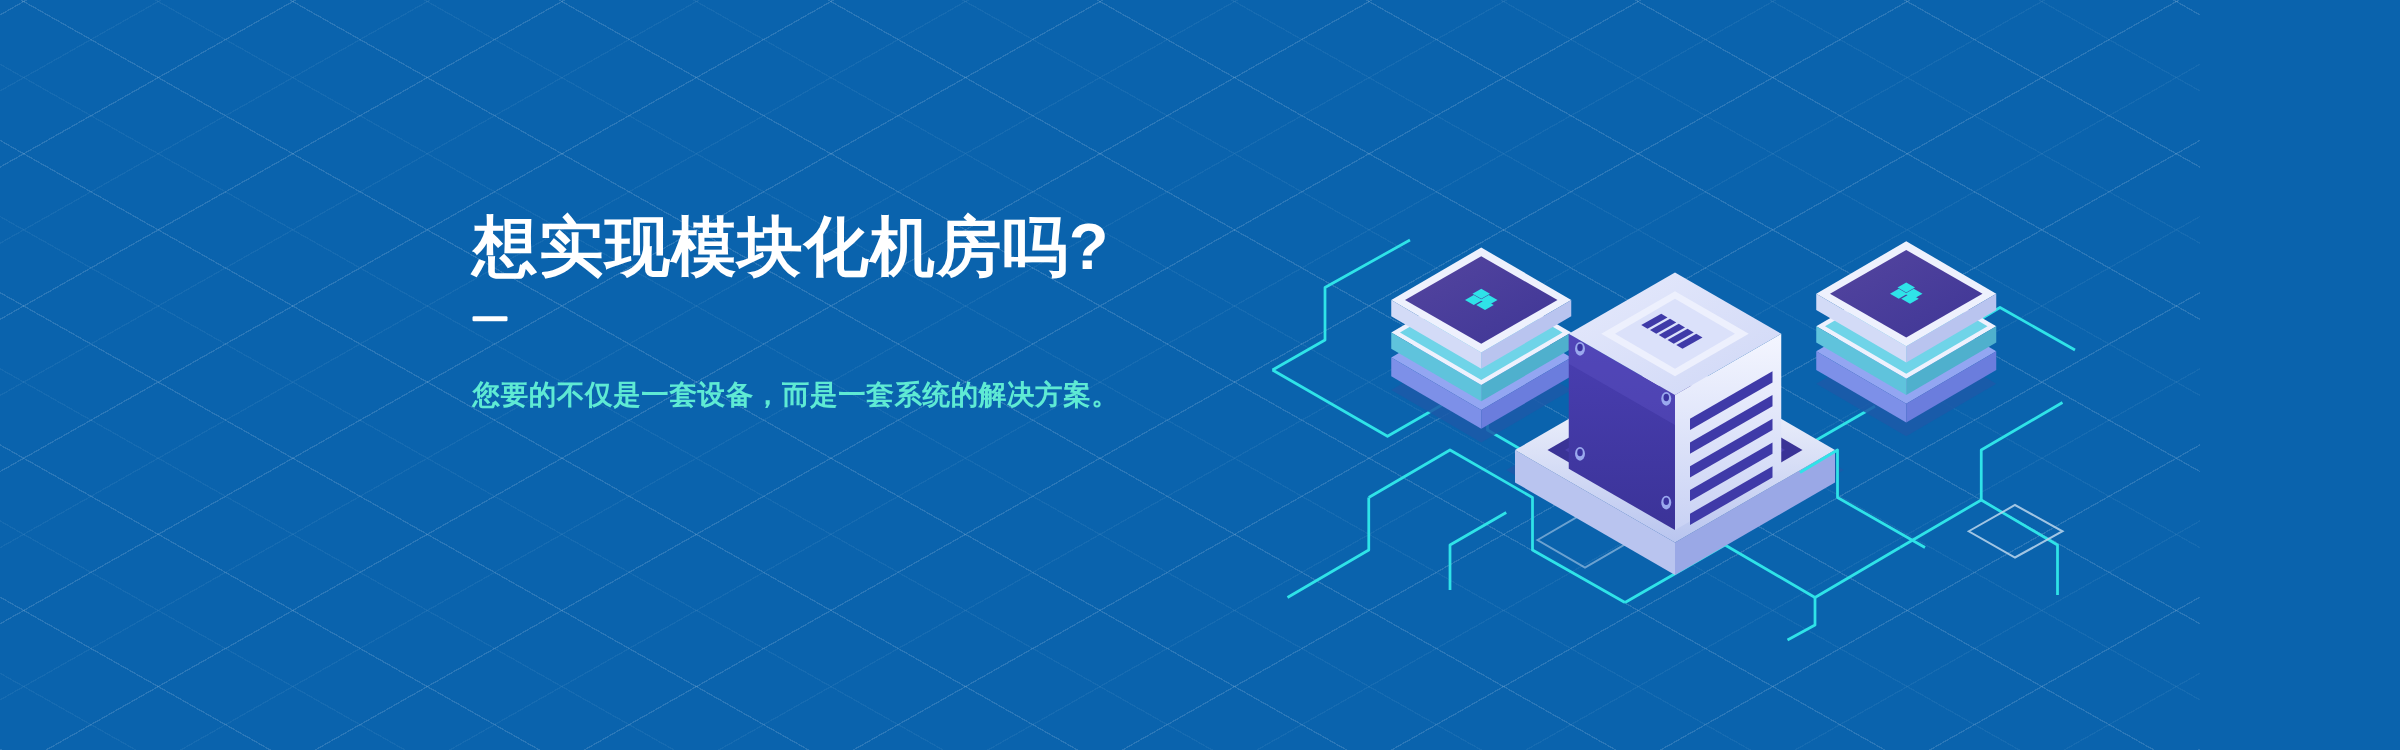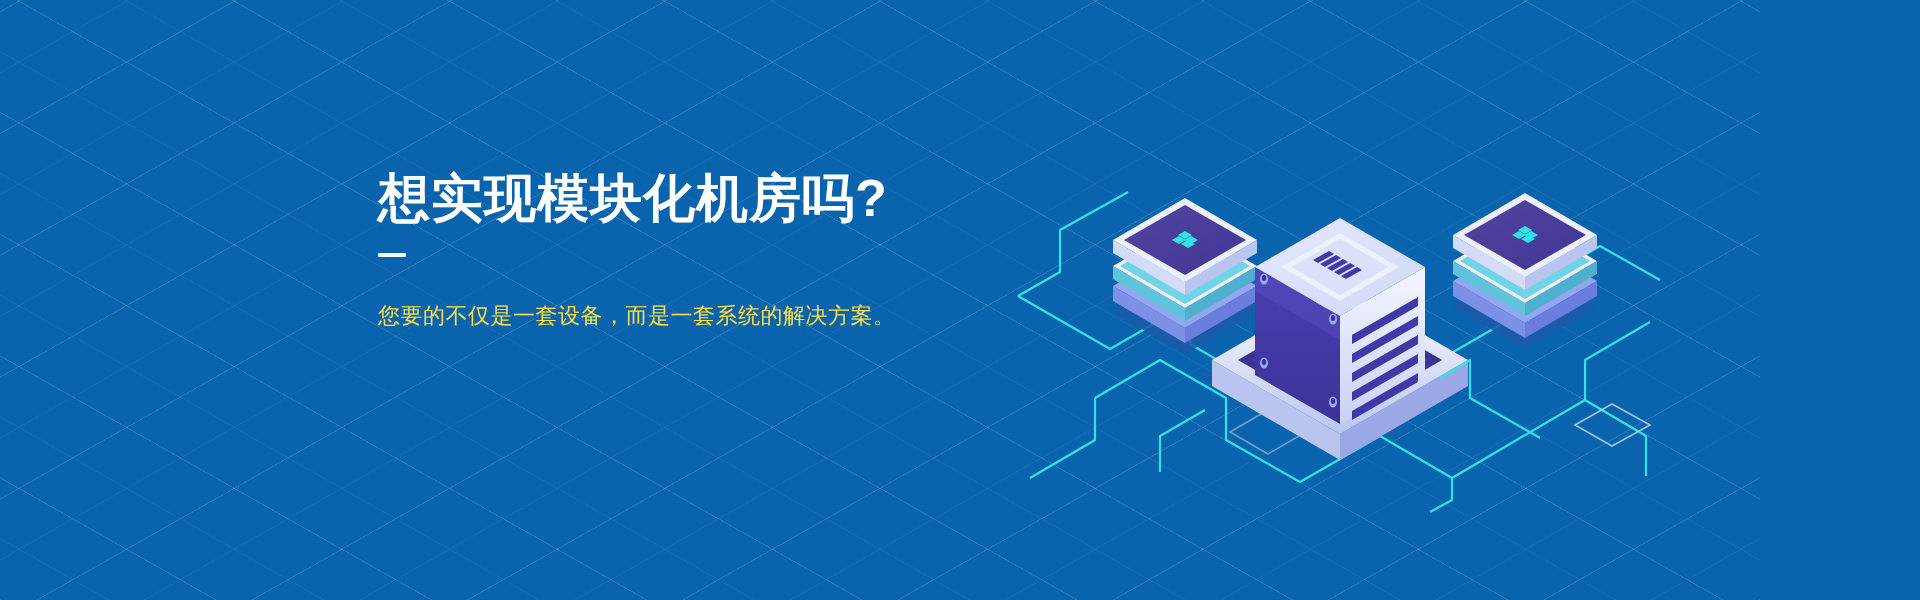--- a/index.html
+++ b/index.html
@@ -84,22 +84,22 @@
   .subtitle {
     font-size:27px;
     font-weight:400;
     color:#ffffff;
     letter-spacing:0.2px;
     white-space:nowrap;
   }
   .body-text {
     margin-top:44px;
     font-size:22px;
-    font-weight:400;
-    color:#fde047;
+    font-weight:700;
+    color:#5eead4;
     letter-spacing:0.5px;
     white-space:nowrap;
   }
 
   
   .illustration {
     position:absolute;
     left:1000px;
     top:80px;
     width:680px;

